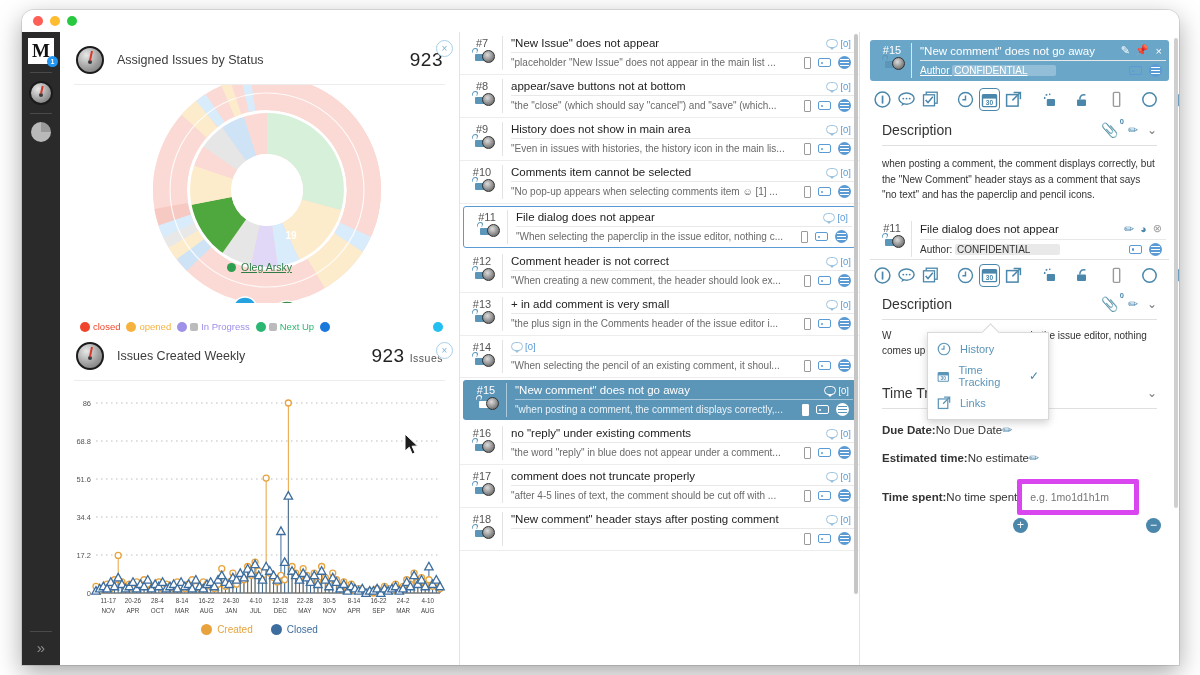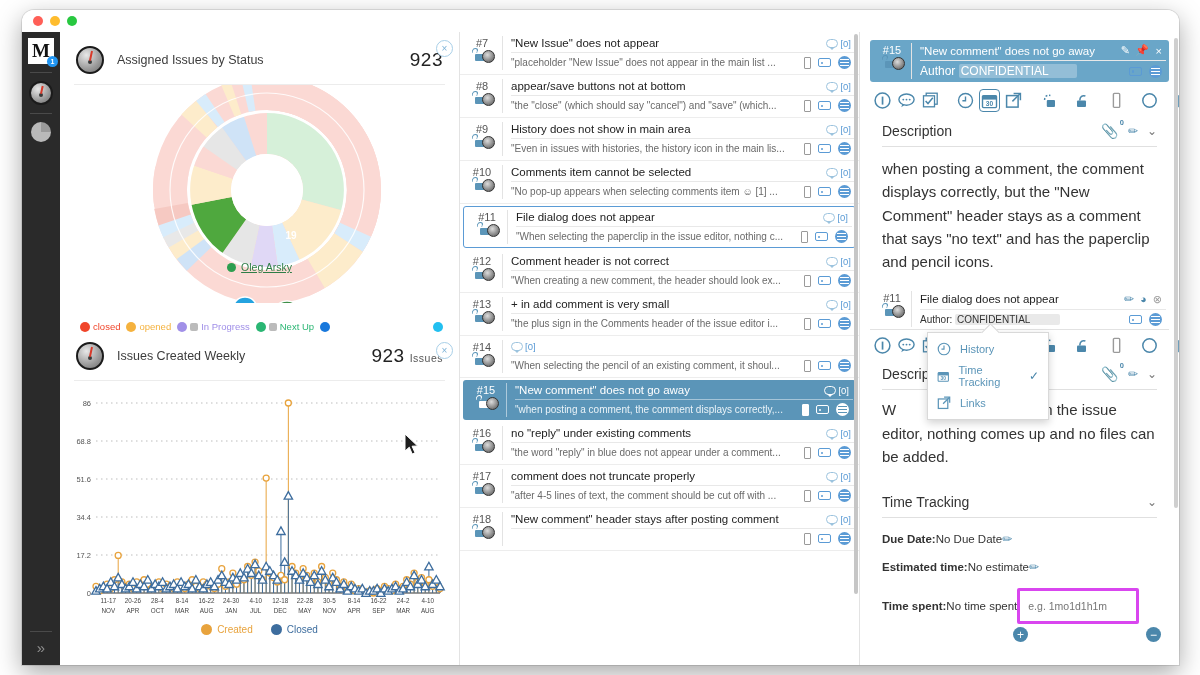--- a/index.html
+++ b/index.html
@@ -160,38 +160,38 @@
   .list-scrollbar .thumb{ position:absolute; right:1px; top:2px; width:4px; height:560px; background:#c6c6c6; border-radius:2px;}
 
   
   .detail{ flex:1; background:#fff; position:relative; overflow:hidden; padding:0; }
   .detail-card{
     margin:8px 10px 0 10px; background:#6aa6c8; border-radius:3px; display:flex; padding:3px;
   }
   .detail-card .issue-left{ width:38px; flex:0 0 38px;}
   .detail-card .issue-num{ color:#fff; font-size:11px;}
   .d-title{ font-size:11.5px; color:#fff; flex:1; white-space:nowrap;overflow:hidden;text-overflow:ellipsis;}
-  .d-author{ font-size:12px; color:#fff; }
+  .d-author{ font-size:10px; color:#fff;text-decoration:underline; }
   .d-author .conf{ background:rgba(255,255,255,.28); padding:0 28px 0 2px; border-radius:2px;}
   .icn{ color:#fff; font-size:11px; cursor:pointer; }
 
   .toolbar{ display:flex; align-items:center; gap:7px; padding:9px 12px 7px 14px; }
   .tb{ width:19px;height:19px; display:flex;align-items:center;justify-content:center; color:#4b87ab; cursor:pointer;}
   .tb.boxed{ outline:1.6px solid #4b87ab; outline-offset:1px; border-radius:2px;}
   .tbsep{ width:1px; height:16px; background:#d6d6d6; margin:0 2px; }
 
   .sec{ margin:6px 22px 0 22px; position:relative; }
   .sec-head{ display:flex; align-items:center; padding-bottom:7px; border-bottom:1px solid #e0e0e0;}
   .sec-title{ font-size:14px; color:#333; flex:1; }
   .sec-tools{ display:flex; align-items:center; gap:9px;}
   .clip{ position:relative; color:#9a9a9a; font-size:14px; }
   .clip .n{ position:absolute; right:-5px; top:-5px; font-size:7.5px; color:#4b87ab; font-weight:700;}
   .pencil{ color:#4b87ab; font-size:12px; }
   .caret{ color:#7a7a7a; font-size:12px; }
-  .sec-text{ font-size:15px; color:#333; line-height:1.55; margin-top:10px; }
+  .sec-text{ font-size:10px; color:#333; line-height:1.55; margin-top:10px; }
 
   .subcard{ margin:16px 10px 0 10px; display:flex; padding:2px 3px; border-bottom:1px solid #e2e2e2;}
   .subcard .issue-left{ width:38px; flex:0 0 38px;}
   .s-title{ font-size:11.5px; color:#222; flex:1;}
   .s-author{ font-size:10px; color:#333;}
   .s-author .conf{ background:#e9e9e9; padding:0 30px 0 2px; border-radius:2px;}
 
   .menu{
     position:absolute; left:905px; top:322px; width:122px; background:#fff;
     border:1px solid #d9d9d9; box-shadow:0 3px 8px rgba(0,0,0,.18); z-index:60; padding:5px 0;
@@ -199,21 +199,21 @@
   .menu:before{
     content:""; position:absolute; left:56px; top:-7px; width:12px;height:12px;background:#fff;
     border-left:1px solid #d9d9d9; border-top:1px solid #d9d9d9; transform:rotate(45deg);
   }
   .mi{ display:flex; align-items:center; gap:9px; padding:4px 9px; font-size:11px; color:#5b95b8; cursor:pointer;}
   .mi .tick{ margin-left:auto; color:#4b87ab; font-size:12px;}
 
   .tt-row{ display:flex; align-items:center; gap:0; font-size:11.5px; color:#333; margin-top:14px;}
   .tt-label{ font-weight:700; }
   .tt-input{
-    border:3px solid #d946ef; border-radius:2px; height:36px; width:122px; padding:0 8px;
+    border:5px solid #d946ef; border-radius:2px; height:36px; width:122px; padding:0 8px;
     font-size:10.5px; color:#b0b0b0; display:flex; align-items:center; background:#fff;
   }
   .circ{ width:15px;height:15px;border-radius:50%;background:#4b87ab;color:#fff;
          display:flex;align-items:center;justify-content:center;font-size:12px;line-height:1;cursor:pointer;}
   .tt-btns{ display:flex; justify-content:space-between; width:148px; margin-left:131px; margin-top:3px;}
   .detail-scroll{ position:absolute; right:1px; top:6px; width:4px; height:470px; background:#cfcfcf; border-radius:2px;}
 </style>
 </head>
 <body>
 

